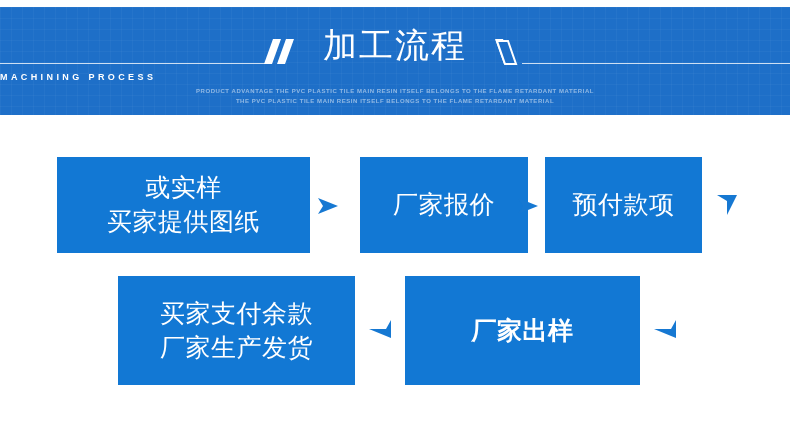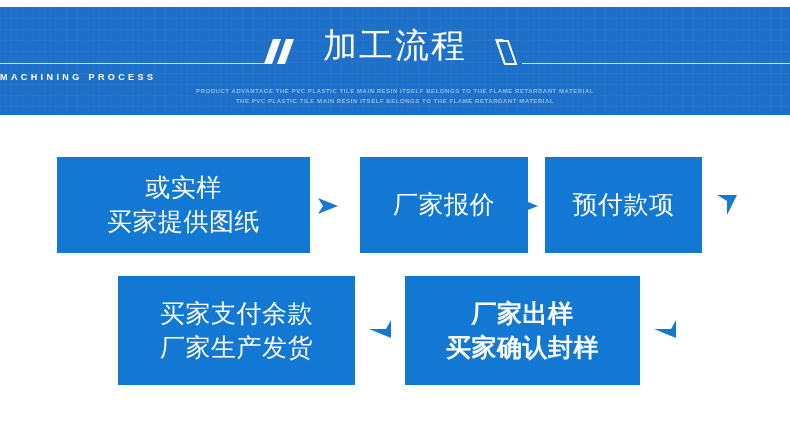--- a/index.html
+++ b/index.html
@@ -182,18 +182,17 @@
   <span class="ln">买家支付余款</span>
   <span class="ln">厂家生产发货</span>
 </div>
 
 <svg id="arrow4" class="arrow" viewBox="0 0 26 26">
   <polygon points="24,4 24,22 2,13 19,13" fill="#1678D2"></polygon>
 </svg>
 
 <div id="box4" class="flowbox">
   <span class="ln">厂家出样</span>
-  <span class="ln">买家确认封样</span>
 </div>
 
 <svg id="arrow5" class="arrow" viewBox="0 0 26 26">
   <polygon points="24,4 24,22 2,13 19,13" fill="#1678D2"></polygon>
 </svg>
 
 </body></html>

